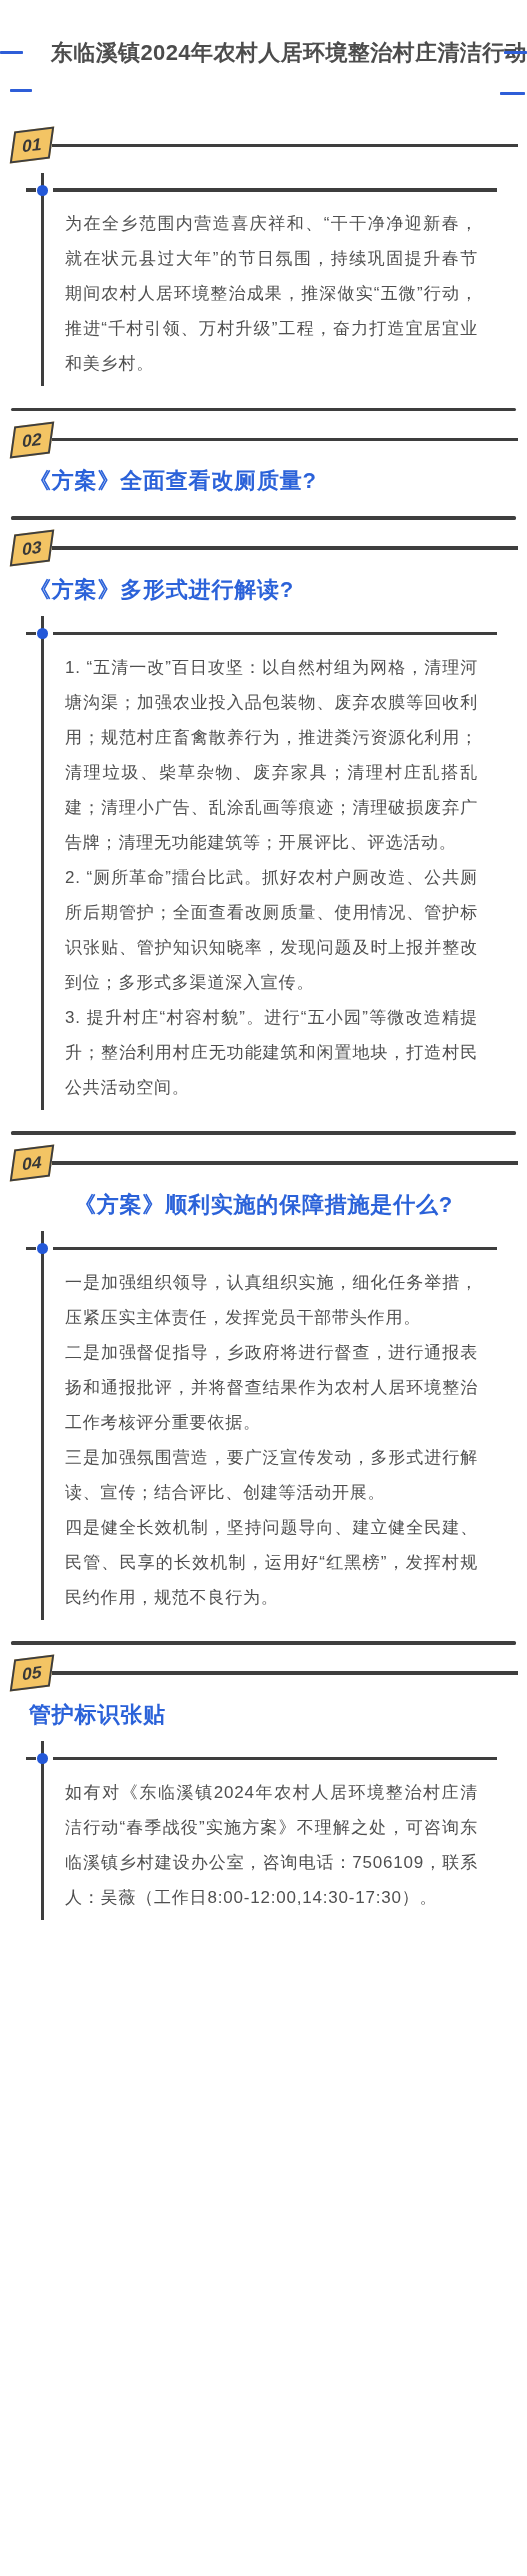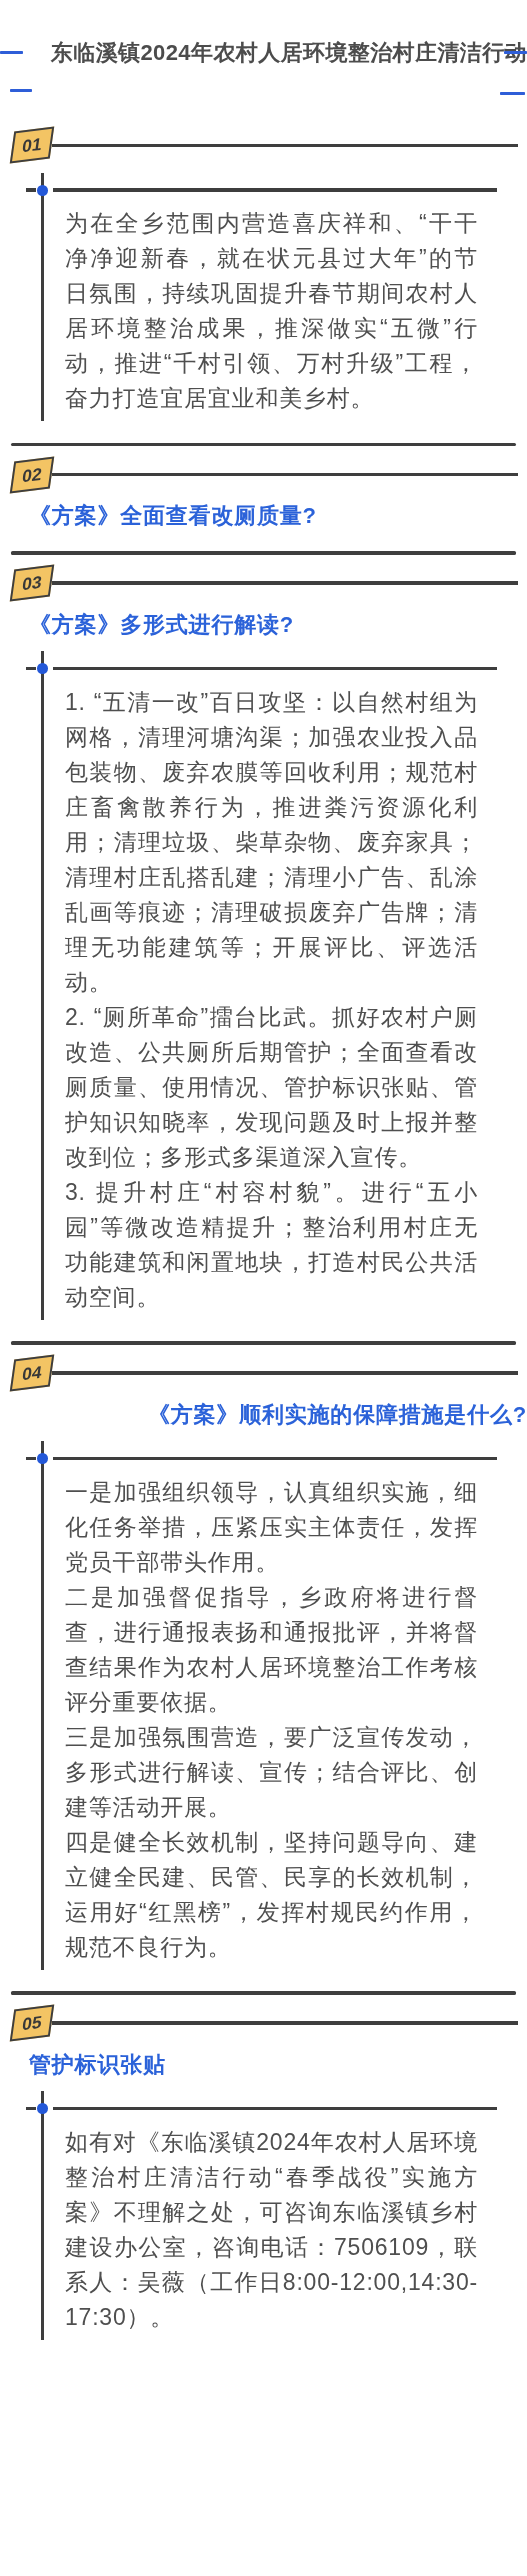--- a/index.html
+++ b/index.html
@@ -70,21 +70,21 @@
     background:#3e3e3e;
     margin-left:0.8px;
   }
   .question{
     margin:10.7px 29px 0 29px;
     font-size:22px;
     font-weight:bold;
     color:#2b62d9;
     letter-spacing:0.8px;
   }
-  .question.centered{text-align:right;margin-left:0;margin-right:0;}
+  .question.centered{text-align:center;margin-left:0;margin-right:0;}
   .qa{
     position:relative;
     margin-top:22px;
   }
   .vline{
     position:absolute;
     left:41px;
     top:-10.7px;
     bottom:1.6px;
     width:2.5px;
@@ -96,21 +96,21 @@
   }
   .cross .c-hline{
     position:absolute;left:53px;right:30px;top:5px;height:3.3px;background:#3e3e3e;
   }
   .cross .c-dot{
     position:absolute;left:37px;top:1.6px;width:10.7px;height:10.7px;border-radius:50%;
     background:#2458d8;z-index:2;
   }
   .body-text{
     margin:10px 49px 0 65px;
-    font-size:23px;
+    font-size:17px;
     line-height:35px;
     color:#4f4f4f;
     text-align:justify;
     letter-spacing:0.8px;
     white-space:pre-line;
     padding-bottom:6.6px;
   }
 </style>
 </head>
 <body>

